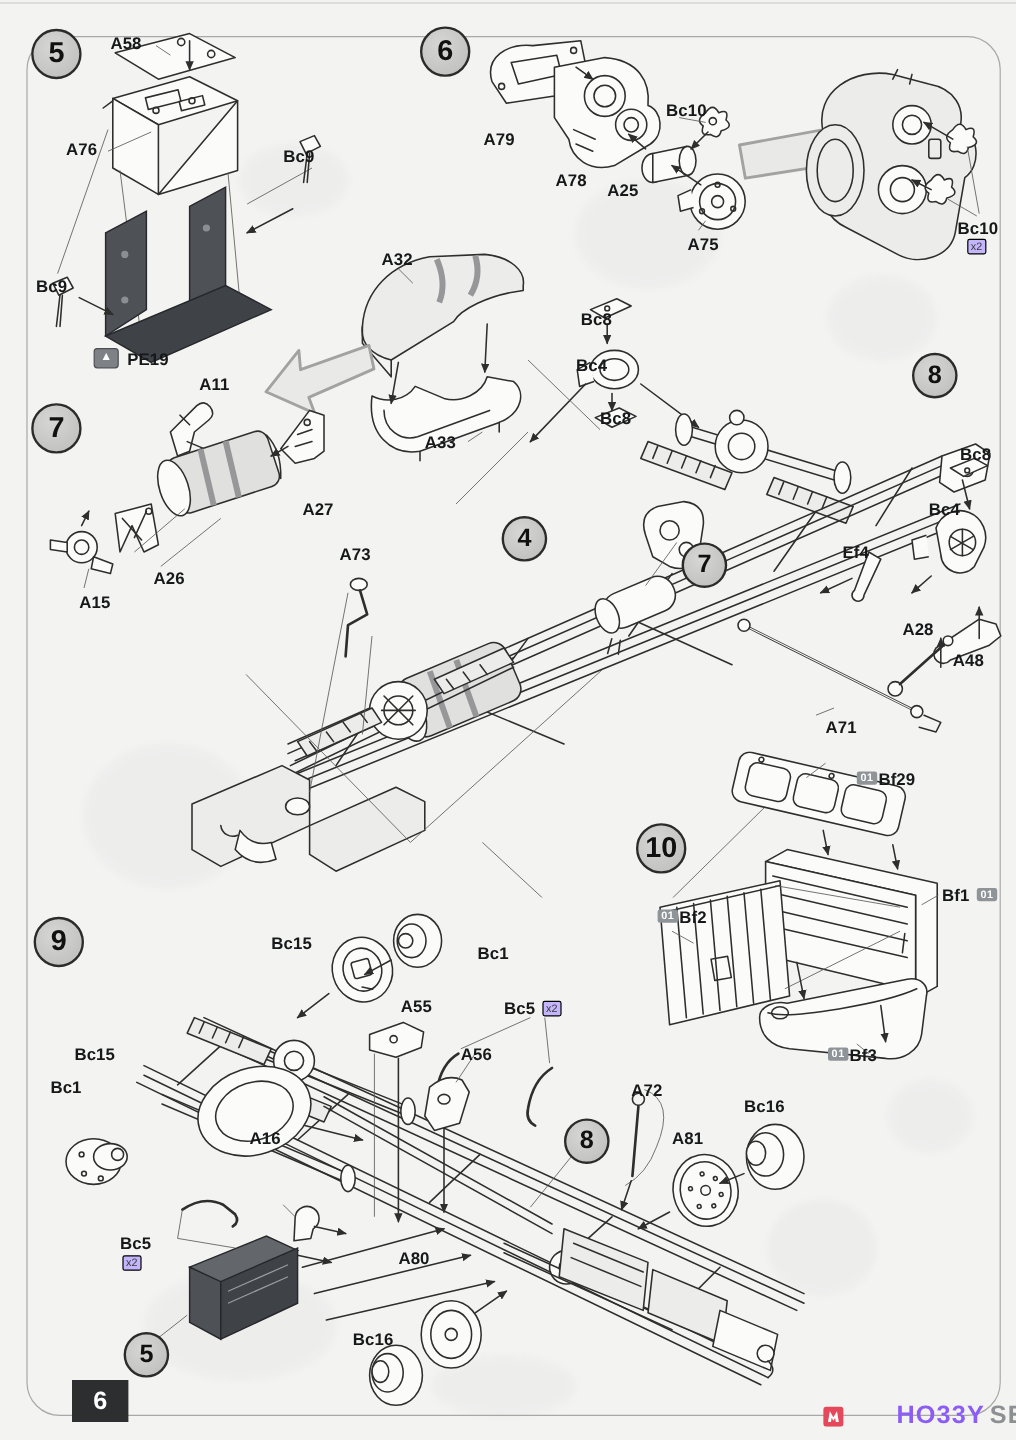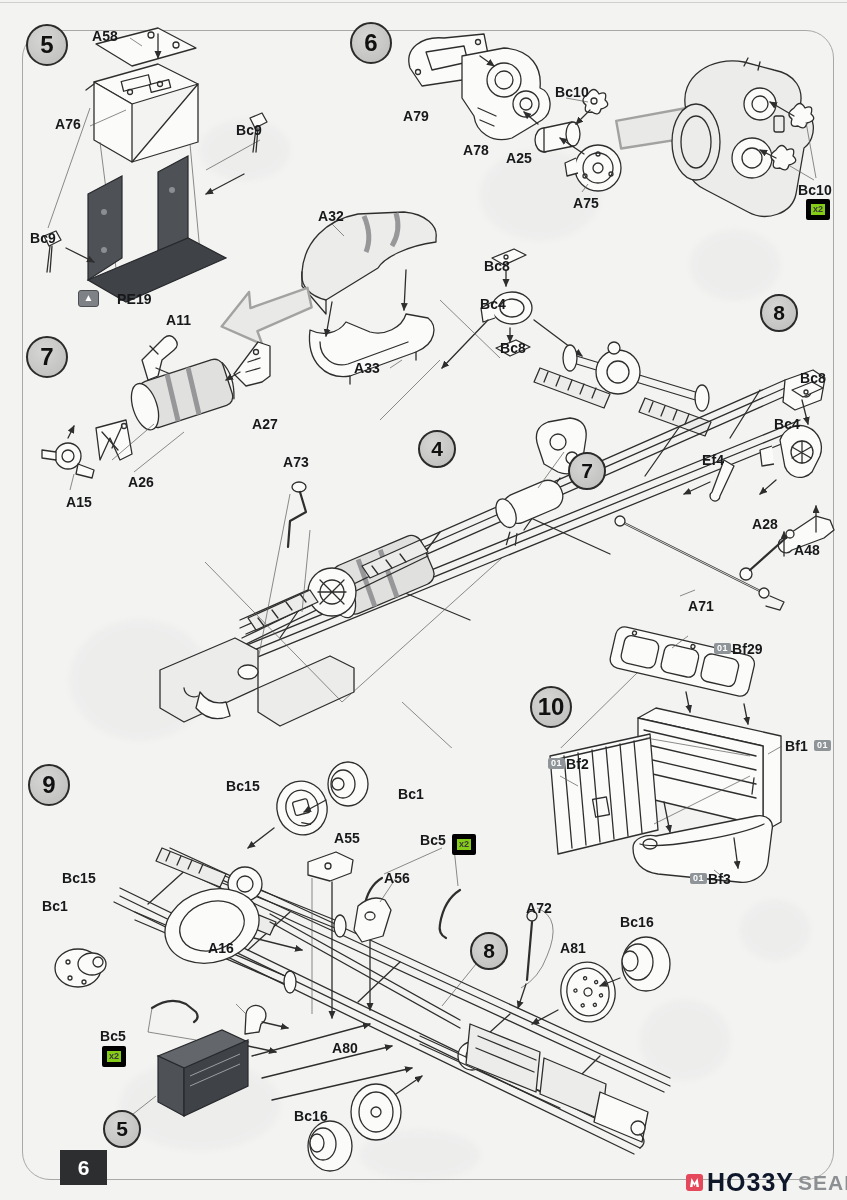--- a/index.html
+++ b/index.html
@@ -22,29 +22,29 @@
   .band{stroke:#97979a;stroke-width:5;fill:none;}
   .garrow{fill:#e9e9e7;stroke:#a2a2a0;stroke-width:2.4;stroke-linejoin:round;}
   .plabel{position:absolute;font-weight:700;font-size:14px;color:#17181a;white-space:nowrap;letter-spacing:.1px;}
   .step-circle{position:absolute;width:42px;height:42px;border-radius:50%;
                background:radial-gradient(circle at 40% 35%, #d6d6d4, #bcbcba);
                border:2.4px solid #2b2b2b;display:flex;align-items:center;justify-content:center;
                font-weight:700;font-size:24px;color:#111;box-sizing:border-box;}
   .step-circle.small{width:38px;height:38px;font-size:21px;}
   .badge01{position:absolute;background:#8f9499;color:#fff;font-weight:700;font-size:9px;
            line-height:11px;padding:0 3px;border-radius:2px;letter-spacing:.5px;}
-  .badgex2{position:absolute;background:#84cc16;border:5px solid #000000;color:#3a3a3a;
-           font-weight:700;font-size:9px;line-height:11px;padding:0 2px;border-radius:2px;}
+  .badgex2{position:absolute;background:#c4b5fd;border:1px solid #000000;color:#3a3a3a;
+           font-weight:400;font-size:9px;line-height:11px;padding:0 2px;border-radius:2px;}
   .pe-icon{position:absolute;width:19px;height:15px;background:#7e8286;border:1px solid #4c4f52;
            border-radius:3px;color:#fff;font-size:10px;line-height:14px;text-align:center;font-weight:700;}
   .pagenum{position:absolute;left:60px;top:1150px;width:47px;height:35px;background:#2d2e30;
            color:#fff;display:flex;align-items:center;justify-content:center;
            font-weight:700;font-size:21px;}
   .wm{position:absolute;left:686px;top:1168px;display:flex;align-items:center;gap:4px;}
-  .wm .hobby{color:#0f172a;font-weight:700;font-size:25px;letter-spacing:1px;}
+  .wm .hobby{color:#8b5cf6;font-weight:700;font-size:21px;letter-spacing:1px;margin-left:40px;}
   .wm .search{color:#8d9093;font-weight:700;font-size:21px;letter-spacing:1px;}
   .wm-icon{width:17px;height:17px;}
 </style>
 </head>
 <body>
 
 <div class="page">
 
   <svg width="0" height="0" style="position:absolute">
     <defs>
@@ -481,21 +481,21 @@
   <div class="step-circle small" style="left:418px;top:430px">4</div>
   <div class="step-circle small" style="left:568px;top:452px">7</div>
   <div class="step-circle small" style="left:470px;top:932px">8</div>
   <div class="step-circle small" style="left:103px;top:1110px">5</div>
 
   <div class="plabel" style="left:92px;top:28px">A58</div>
   <div class="plabel" style="left:55px;top:116px">A76</div>
   <div class="plabel" style="left:236px;top:122px">Bc9</div>
   <div class="plabel" style="left:30px;top:230px">Bc9</div>
   <div class="pe-icon" style="left:78px;top:290px">▲</div>
-  <div class="plabel" style="left:117px;top:291px">PE19</div>
+  <div class="plabel" style="left:106px;top:291px">PE19</div>
   <div class="plabel" style="left:166px;top:312px">A11</div>
 
   <div class="plabel" style="left:403px;top:108px">A79</div>
   <div class="plabel" style="left:463px;top:142px">A78</div>
   <div class="plabel" style="left:506px;top:150px">A25</div>
   <div class="plabel" style="left:555px;top:84px">Bc10</div>
   <div class="plabel" style="left:573px;top:195px">A75</div>
 
   <div class="plabel" style="left:798px;top:182px">Bc10</div>
   <div class="badgex2" style="left:806px;top:199px">x2</div>

